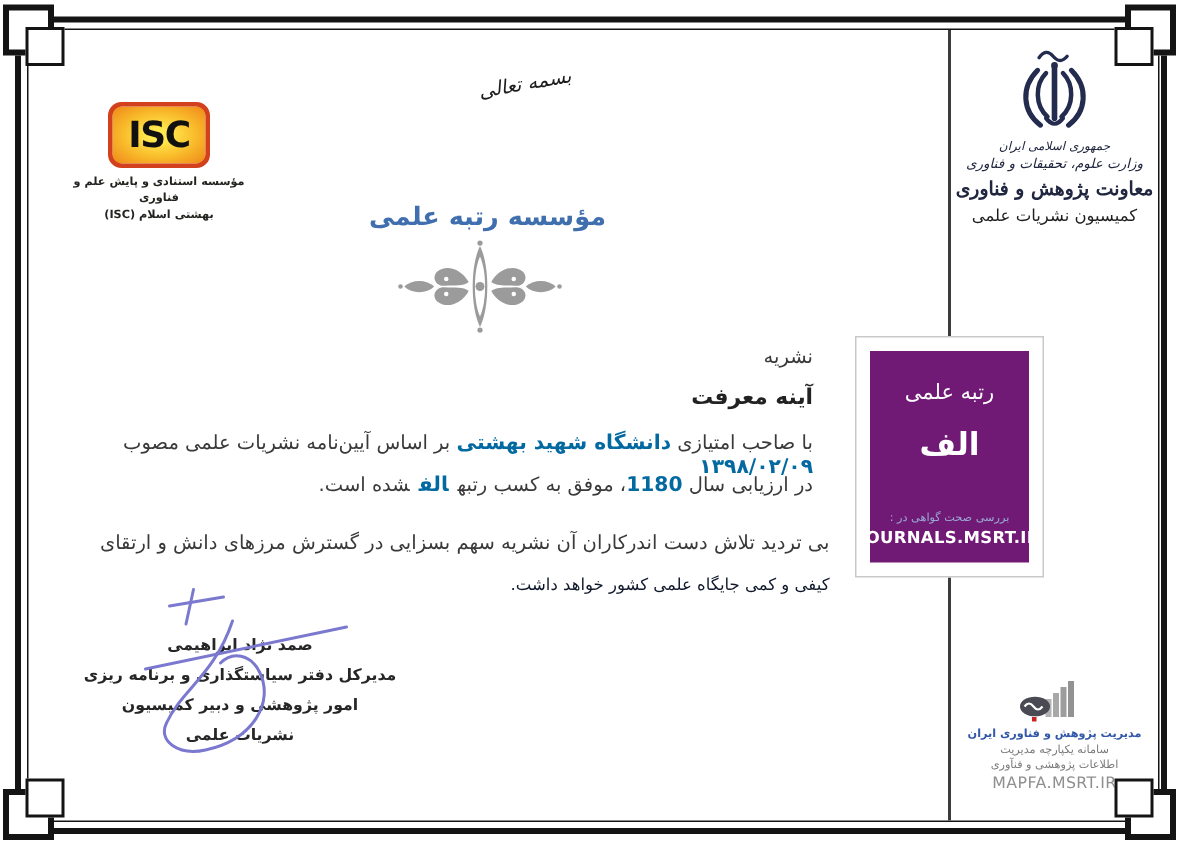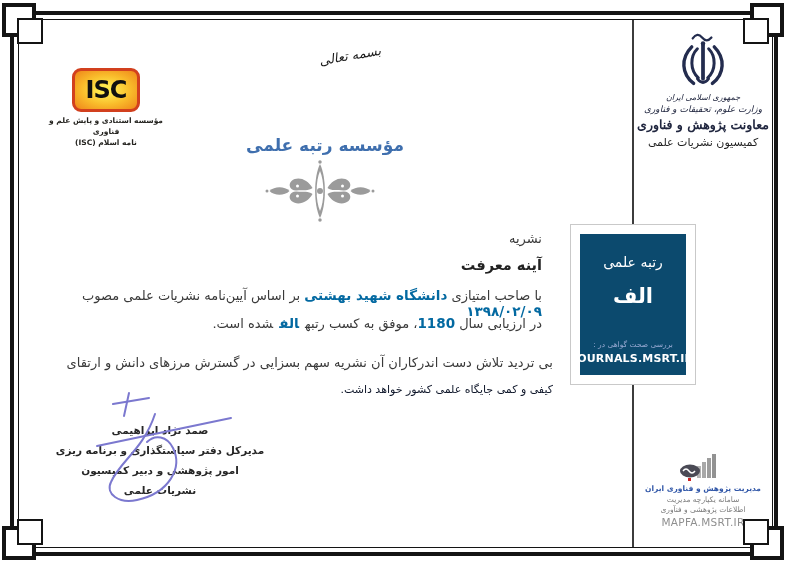--- a/index.html
+++ b/index.html
@@ -102,21 +102,21 @@
   <div class="divider-v"></div>
 
   <div class="bismillah">بسمه تعالی</div>
 
   <div class="isc-block">
     <div class="isc-logo">
       <span>ISC</span>
     </div>
     <div class="isc-caption">
       <div>مؤسسه استنادی و پایش علم و فناوری</div>
-      <div>نامه اسلام (ISC)</div>
+      <div>بهشتی اسلام (ISC)</div>
     </div>
   </div>
 
   <div class="ministry">
     <svg class="emblem" viewBox="0 0 64 62">
       <g fill="none" stroke="#232c4e" stroke-linecap="round">
         <path d="M21,8 q5,-7 10,-1 q5,6 10,0" stroke-width="2.4"></path>
         <path d="M32,15 L32,51" stroke-width="4"></path>
         <circle cx="32" cy="13.5" r="2.4" fill="#232c4e" stroke="none"></circle>
         <path d="M26,51 q6,8 12,0" stroke-width="3"></path>
@@ -171,21 +171,21 @@
   <svg class="sign-scribble" viewBox="0 0 162 128">
     <g fill="none" stroke="#7b78cf" stroke-width="2" stroke-linecap="round">
       <path d="M30,16 L66,10"></path>
       <path d="M46,5 L41,28"></path>
       <path d="M148,30 L14,58"></path>
       <path d="M72,26 C60,62 38,72 28,94 C22,106 36,116 54,112 C86,105 100,80 90,60 C84,48 72,46 64,54"></path>
     </g>
   </svg>
 
   <div class="rank-card">
-    <div class="rank-blue" style="background:#0c4a6e;">
+    <div class="rank-blue" style="background:#701a75;">
       <div class="rank-heading">رتبه علمی</div>
       <div class="rank-grade">الف</div>
       <div class="rank-spacer"></div>
       <div class="rank-verify">بررسی صحت گواهی در :</div>
       <div class="rank-url">JOURNALS.MSRT.IR</div>
     </div>
   </div>
 
   <div class="mapfa">
     <svg width="48" height="30" viewBox="0 0 48 30">

